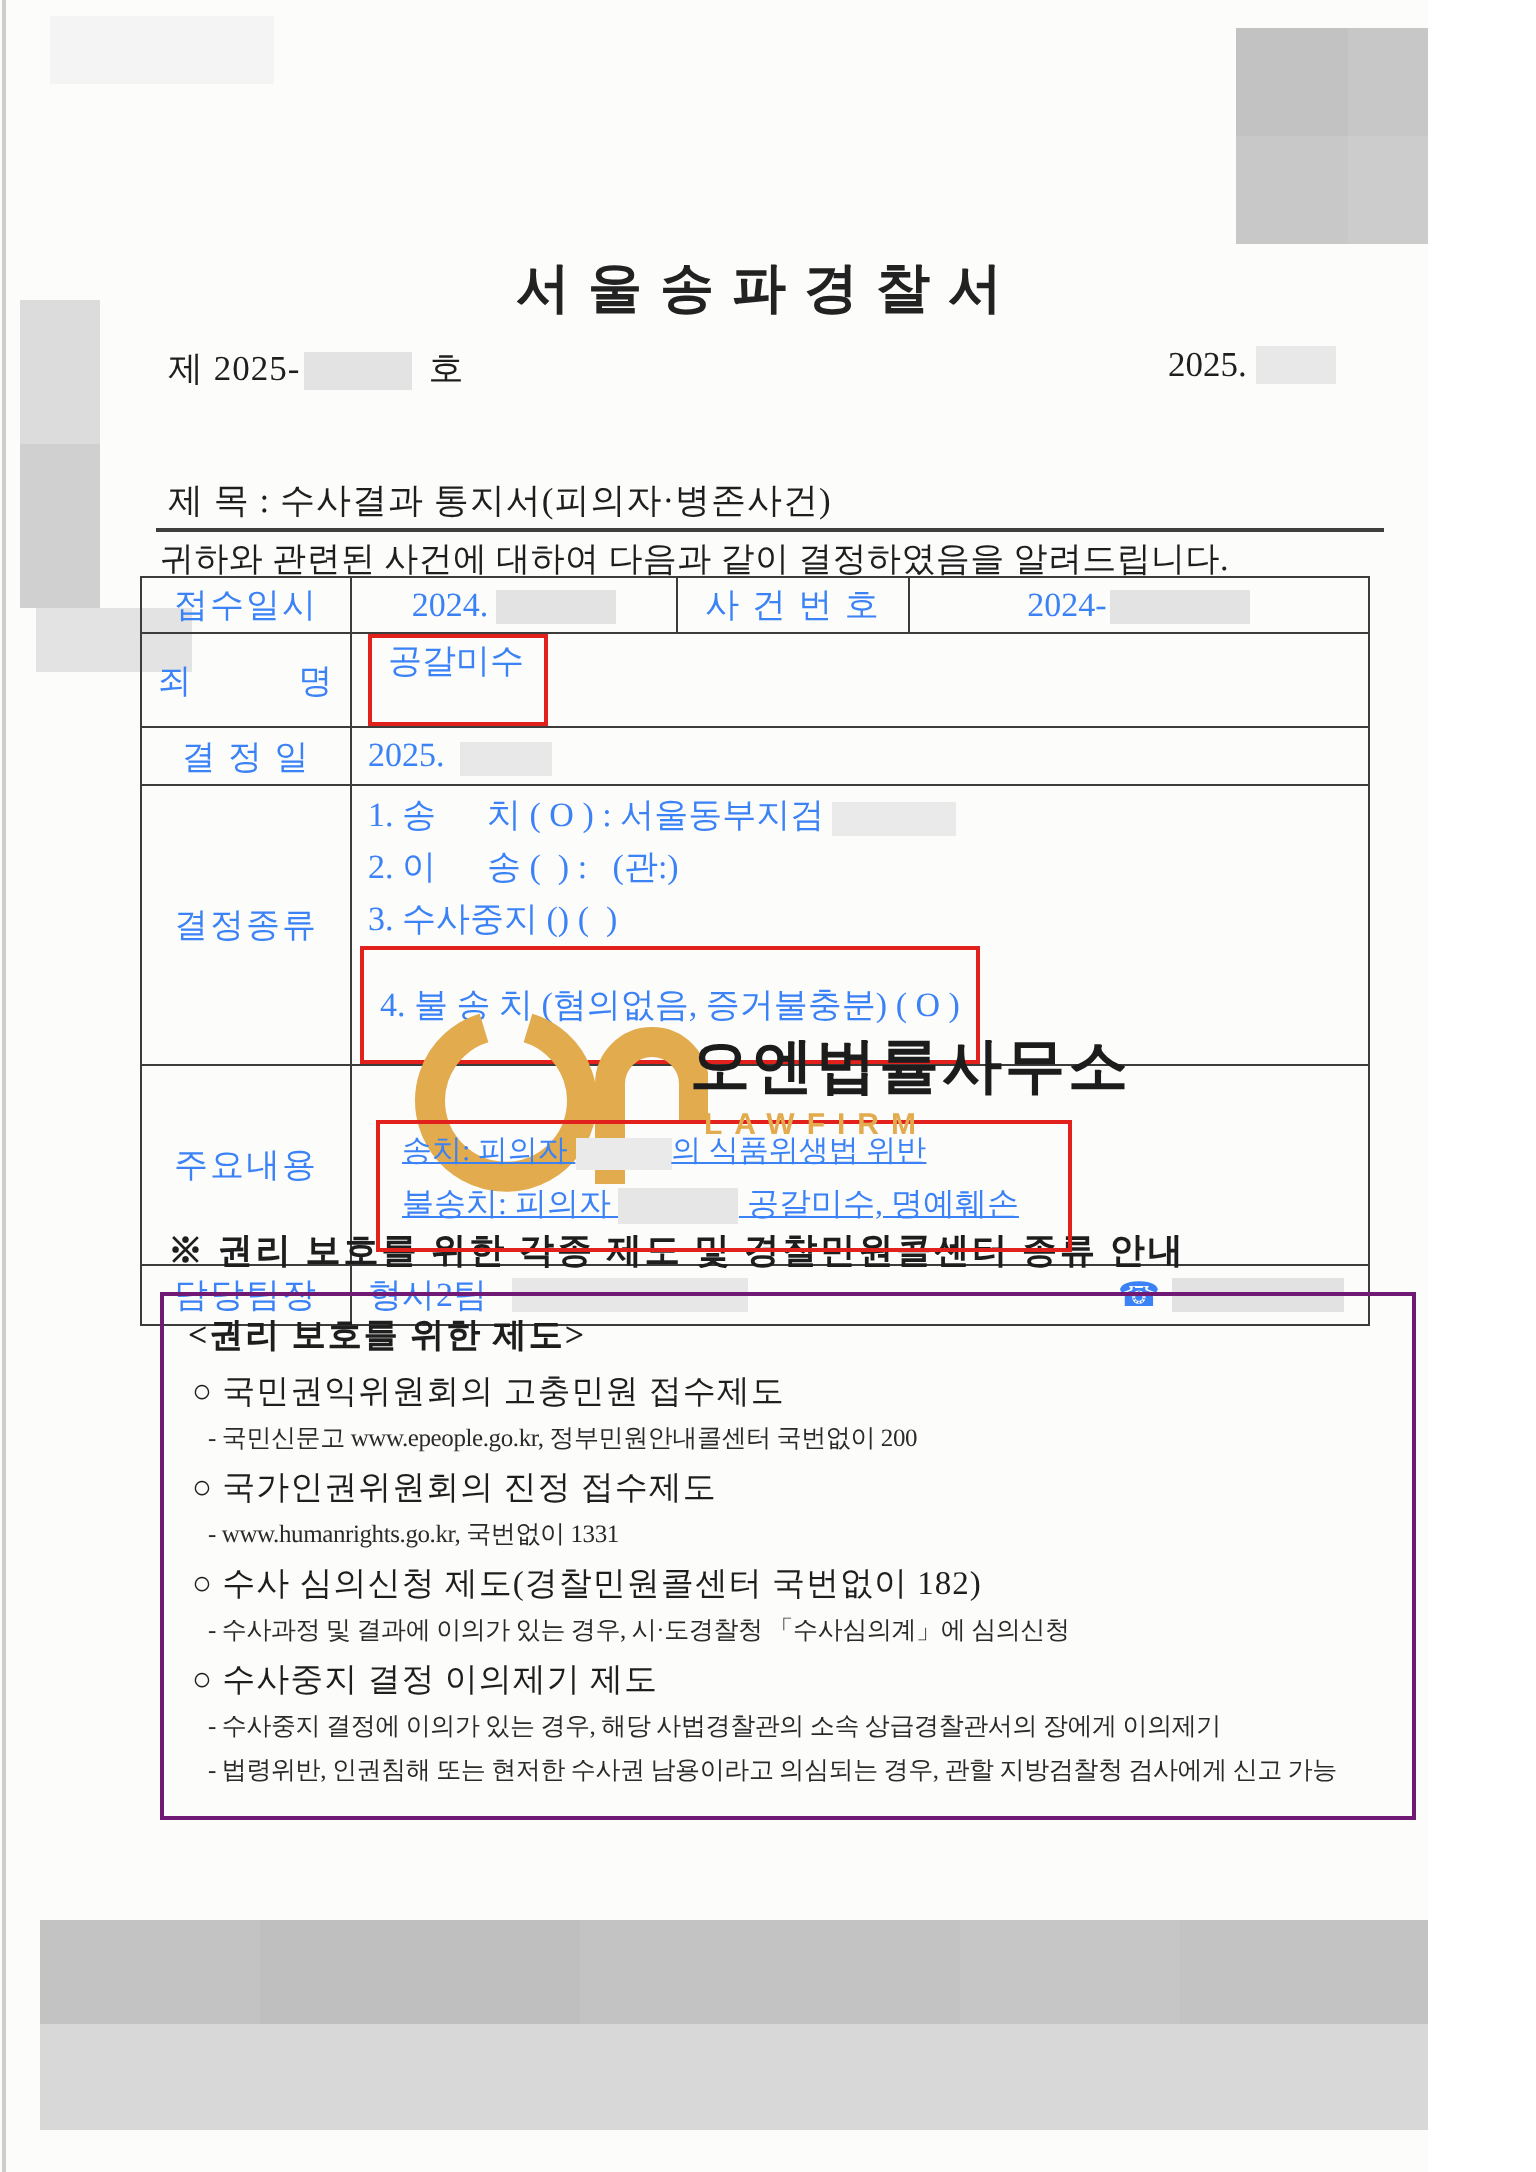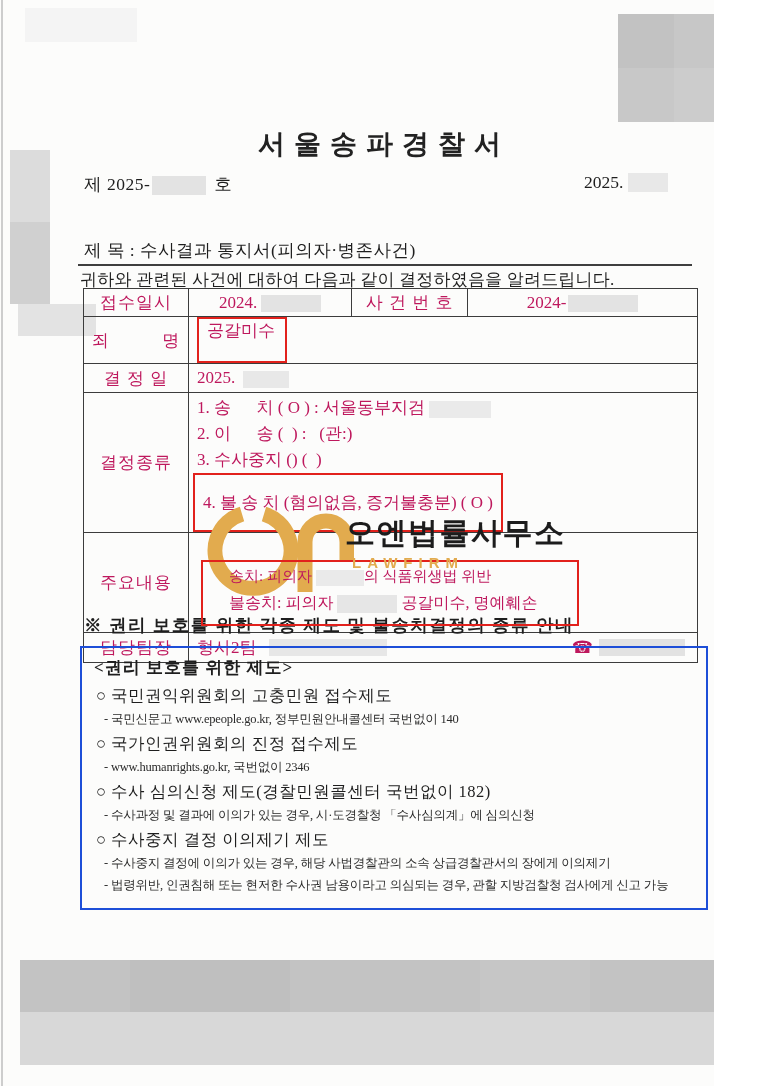--- a/index.html
+++ b/index.html
@@ -16,57 +16,57 @@
   .station-title{
     position:absolute;left:0;top:126px;width:768px;text-align:center;
     font-size:27px;font-weight:600;letter-spacing:9px;color:#222;
   }
   .hline{position:absolute;left:84px;font-size:17.5px;letter-spacing:.5px;}
   .divider{position:absolute;left:78px;top:264px;width:614px;border-top:2px solid #3f3f3f;}
   .intro{position:absolute;left:80px;top:268px;font-size:17px;letter-spacing:.2px;}
   .date-right{position:absolute;left:584px;top:172px;font-size:17.5px;display:flex;align-items:center;gap:5px;}
   
   table.doc{
-    position:absolute;left:83px;top:288px;width:614px;border-collapse:collapse;
-    table-layout:fixed;font-size:17px;color:#be185d;border-radius:19px;
+    position:absolute;left:70px;top:288px;width:614px;border-collapse:collapse;
+    table-layout:fixed;font-size:17px;color:#3b82f6;border-radius:19px;
   }
   table.doc td{border:1.6px solid #3c3c3c;padding:0 6px;vertical-align:middle;box-sizing:border-box;}
   td.lab{text-align:center;letter-spacing:1px;}
   .rowh1{height:28px;} .rowh2{height:28px;} .rowh3{height:29px;}
   .rowh4{height:105px;} .rowh5{height:100px;} .rowh6{height:30px;}
   .redbox{border:2.5px solid #e2211c;}
   .offense-box{display:inline-block;padding:0 10px 19px 8px;margin-left:2px;}
   .decision-cell{padding:2px 4px 0 8px !important;vertical-align:top !important;}
   .decision-line{line-height:26px;white-space:pre;}
   .decision-box4{display:inline-block;padding:16px 8px;margin-left:-4px;line-height:23px;}
   .summary-cell{position:relative;vertical-align:top !important;}
   .summary-box{
     position:absolute;left:12px;top:27px;width:322px;height:58px;
-    padding:2px 26px;z-index:4;box-sizing:content-box;
+    padding:2px 11px;z-index:4;box-sizing:content-box;text-decoration:underline;
   }
   .sum-l1{font-size:15px;line-height:25px;white-space:pre;}
   .sum-l2{font-size:16px;line-height:27px;white-space:pre;}
   .team-cell{display:flex;align-items:center;}
   
   .wm-logo{position:absolute;left:204px;top:500px;z-index:3;}
   .wm-name{
     position:absolute;left:345px;top:513px;z-index:6;
     font-size:30px;font-weight:700;letter-spacing:1.5px;color:#1c1c1c;
     font-family:"Liberation Sans","DejaVu Sans",sans-serif;
   }
   .wm-firm{
     position:absolute;left:352px;top:554px;z-index:6;
     font-size:15px;font-weight:600;letter-spacing:6px;
     font-family:"Liberation Sans","DejaVu Sans",sans-serif;
   }
   
   .notice-heading{position:absolute;left:84px;top:613px;font-size:17.5px;font-weight:700;letter-spacing:1.5px;}
   .notice-box{
     position:absolute;left:80px;top:646px;width:628px;height:264px;
-    border:2px solid #1d4ed8;box-sizing:border-box;padding:8px 12px;overflow:hidden;
+    border:2px solid #701a75;box-sizing:border-box;padding:8px 12px;overflow:hidden;
   }
   .notice-title{font-size:17px;font-weight:700;letter-spacing:1px;margin-bottom:6px;}
   .n-main{font-size:16.5px;letter-spacing:.5px;line-height:22px;margin:4px 0 4px 2px;white-space:nowrap;}
   .n-sub{font-size:12.5px;letter-spacing:-0.2px;line-height:17px;margin:0 0 5px 10px;white-space:nowrap;color:#2a2a2a;}
 </style>
 </head>
 <body>
 
 <div class="page">
 
@@ -151,27 +151,27 @@
   </tbody>
     </table>
 
   <svg class="wm-logo" width="150" height="100" viewBox="0 0 150 100">
     <path d="M 60 14 A 38 38 0 1 1 38 14" fill="none" stroke="#e2ab4e" stroke-width="15"></path>
     <path d="M 101 92 L 101 42 A 21 21 0 0 1 143 42 L 143 60" fill="none" stroke="#e2ab4e" stroke-width="15"></path>
   </svg>
   <div class="wm-name">오엔법률사무소</div>
   <div class="wm-firm" style="color:#e2ab4e;">LAWFIRM</div>
 
-  <div class="notice-heading">※ 권리 보호를 위한 각종 제도 및 불송치결정의 종류 안내</div>
+  <div class="notice-heading">※ 권리 보호를 위한 각종 제도 및 경찰민원콜센터 종류 안내</div>
   <div class="notice-box">
     <div class="notice-title">&lt;권리 보호를 위한 제도&gt;</div>
     <div class="n-main">○ 국민권익위원회의 고충민원 접수제도</div>
-    <div class="n-sub">- 국민신문고 www.epeople.go.kr, 정부민원안내콜센터 국번없이 140</div>
+    <div class="n-sub">- 국민신문고 www.epeople.go.kr, 정부민원안내콜센터 국번없이 200</div>
     <div class="n-main">○ 국가인권위원회의 진정 접수제도</div>
-    <div class="n-sub">- www.humanrights.go.kr, 국번없이 2346</div>
+    <div class="n-sub">- www.humanrights.go.kr, 국번없이 1331</div>
     <div class="n-main">○ 수사 심의신청 제도(경찰민원콜센터 국번없이 182)</div>
     <div class="n-sub">- 수사과정 및 결과에 이의가 있는 경우, 시·도경찰청 「수사심의계」에 심의신청</div>
     <div class="n-main">○ 수사중지 결정 이의제기 제도</div>
     <div class="n-sub">- 수사중지 결정에 이의가 있는 경우, 해당 사법경찰관의 소속 상급경찰관서의 장에게 이의제기</div>
     <div class="n-sub">- 법령위반, 인권침해 또는 현저한 수사권 남용이라고 의심되는 경우, 관할 지방검찰청 검사에게 신고 가능</div>
   </div>
 
   <div class="patch" style="left:20px;top:960px;width:744px;height:52px;background:#c3c3c3;"></div>
   <div class="patch" style="left:20px;top:1012px;width:744px;height:53px;background:#d8d8d8;"></div>
   <div class="patch" style="left:130px;top:960px;width:160px;height:52px;background:rgba(0,0,0,0.02);"></div>

